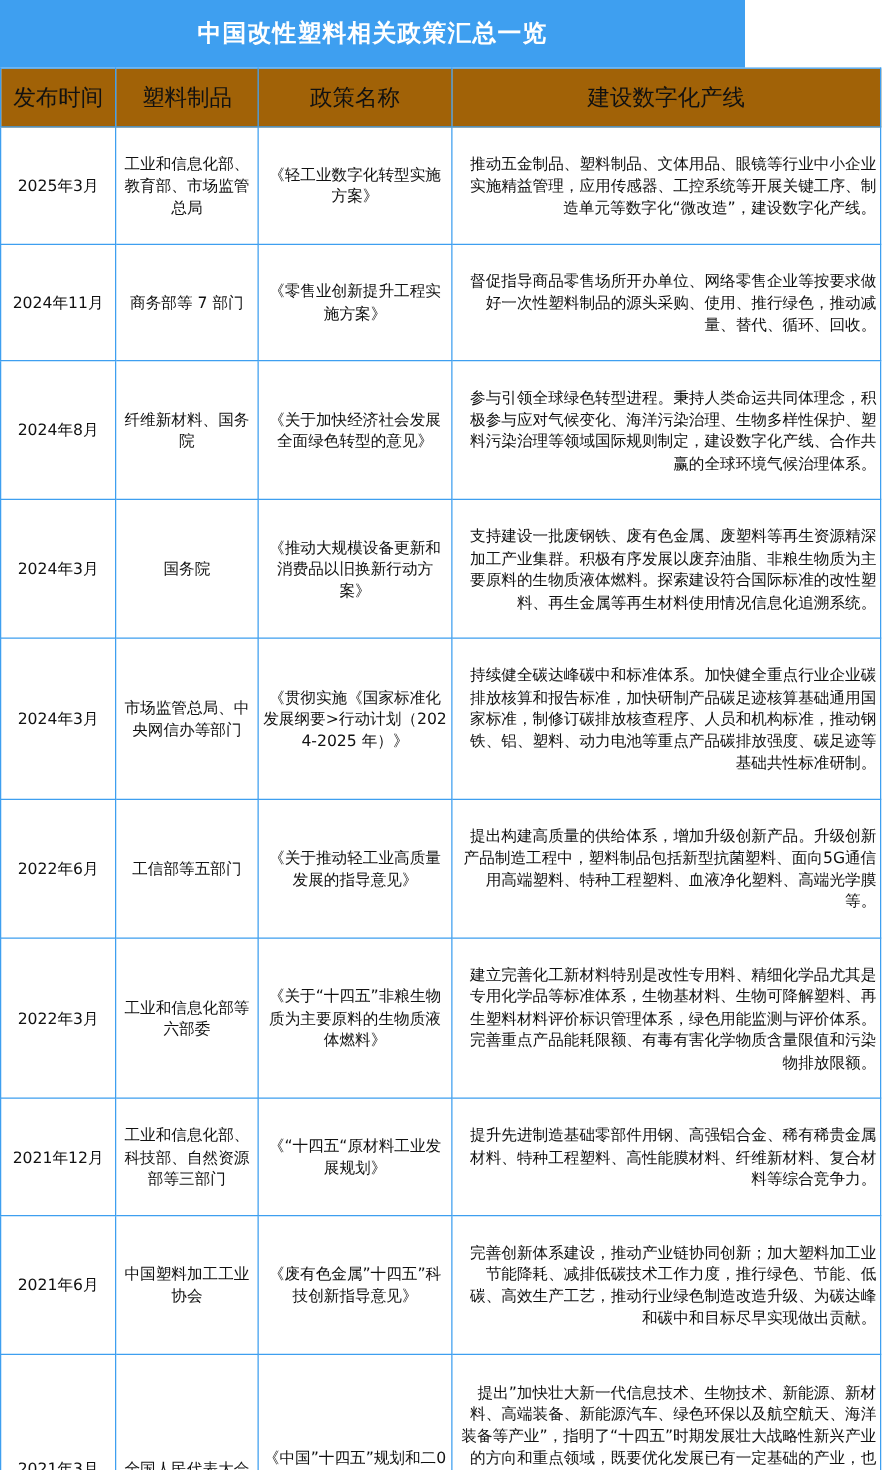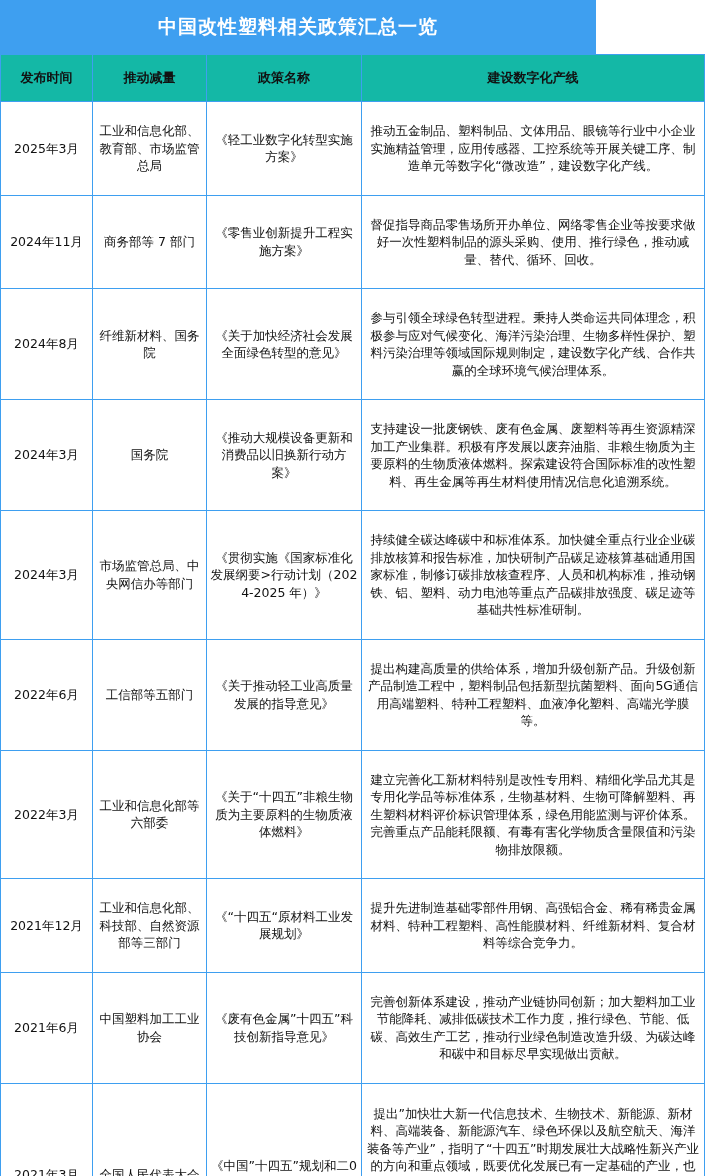--- a/index.html
+++ b/index.html
@@ -6,23 +6,23 @@
   body { width: 708px; height: 1176px; overflow: hidden; font-family: "DejaVu Sans", "Liberation Sans", sans-serif; }
   .wrap { width: 596px; }
   .title-bar {
     height: 54px; background: #3e9ff0; color: #ffffff;
     display: flex; align-items: center; justify-content: center;
     font-family: "DejaVu Serif", "Liberation Serif", serif;
     font-size: 19px; font-weight: bold; letter-spacing: 1px;
   }
   table { border-collapse: collapse; width: 704px; table-layout: fixed; margin-left: 0; }
   th, td { border: 1px solid #3e9ff0; text-align: center; vertical-align: middle; color: #111; }
-  th { background: #14b8a6; height: 44px; font-size: 13px; font-weight: bold; }
+  th { background: #a16207; height: 44px; font-size: 18px; font-weight: normal; }
   td { font-size: 12.5px; line-height: 17.5px; padding: 2px 3px; word-break: break-all; }
-  td.content { padding: 20px 3px; }
+  td.content { padding: 20px 3px; text-align: right; }
   col.c1 { width: 92px; }
   col.c2 { width: 114px; }
   col.c3 { width: 155px; }
   col.c4 { width: 343px; }
 </style>
 </head>
 <body>
 
 <div class="wrap">
   <div class="title-bar">中国改性塑料相关政策汇总一览</div>
@@ -30,21 +30,21 @@
   <table>
     <colgroup>
       <col class="c1">
         <col class="c2">
         <col class="c3">
         <col class="c4">
     </colgroup>
     <thead>
       <tr>
         <th>发布时间</th>
-        <th>推动减量</th>
+        <th>塑料制品</th>
         <th>政策名称</th>
         <th>建设数字化产线</th>
       </tr>
     </thead>
     <tbody id="tbody">
         <tr style="height: 88px;">
           <td>2025年3月</td>
           <td>工业和信息化部、教育部、市场监管总局</td>
           <td>《轻工业数字化转型实施方案》</td>
           <td class="content">推动五金制品、塑料制品、文体用品、眼镜等行业中小企业实施精益管理，应用传感器、工控系统等开展关键工序、制造单元等数字化“微改造”，建设数字化产线。</td>

